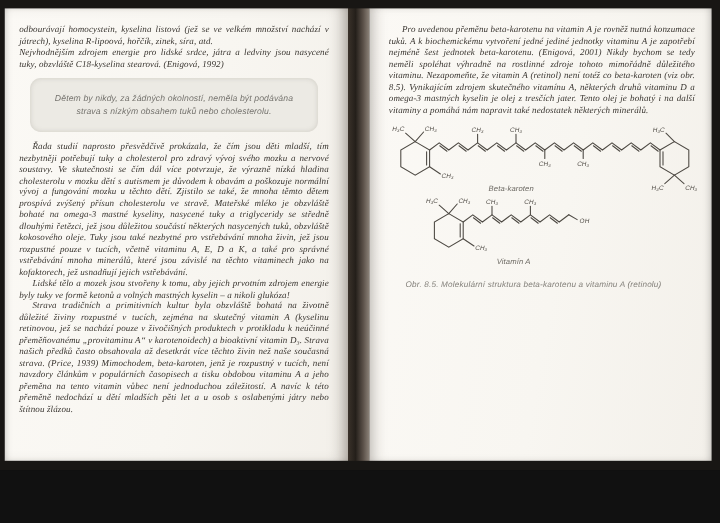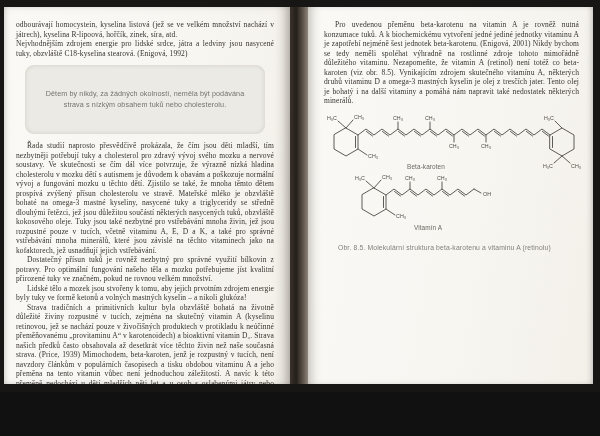--- a/index.html
+++ b/index.html
@@ -1,19 +1,20 @@
 <!DOCTYPE html>
 <html><head>
 <meta charset="utf-8">
 <style>
   html,body{margin:0;padding:0;background:#111;}
   .scan{
     position:relative;width:600px;height:392px;overflow:hidden;
     background:#181614;
     font-family:"Liberation Serif", serif;
+    font-style:italic;
   }
   .page{
     position:absolute;top:7px;bottom:8px;
     background:linear-gradient(100deg,#fbf9f5 0%,#f8f6f1 55%,#f3f0ea 100%);
     color:#37332e;overflow:hidden;
   }
   .page.left{
     left:4px;width:286px;
     box-shadow:inset -10px 0 14px -9px rgba(45,35,25,.55), inset 3px 0 6px -3px rgba(0,0,0,.25);
   }
@@ -29,21 +30,21 @@
     padding:13px 16px 0 12px;
     font-size:7.5px;line-height:9.5px;text-align:justify;
     letter-spacing:.1px;
   }
   .page.right .text{padding:13px 14px 0 16px;}
   .para{margin:0;}
   .para.indent{text-indent:11px;}
   .callout{
     margin:7px 9px;border-radius:9px;background:#eceae4;
     box-shadow:inset 0 0 4px rgba(120,115,105,.25);
-    padding:24px 20px;text-align:center;
+    padding:12px 20px;text-align:center;
     font-family:"Liberation Sans", sans-serif;
     font-size:7.2px;line-height:10.5px;color:#75736e;
   }
   .figure{margin:8px 0 0 0;padding:0;}
   svg.mol{display:block;}
   svg.mol line, svg.mol path, svg.mol polyline{
     stroke:#4d4943;stroke-width:.9;fill:none;stroke-linecap:round;
   }
   svg.mol text{
     font-family:"Liberation Sans", sans-serif;font-size:5.3px;fill:#4d4943;stroke:none;
@@ -63,21 +64,20 @@
 <div class="scan">
 
   <div class="page left">
     <div class="text">
       <p class="para">odbourávají homocystein, kyselina listová (jež se ve velkém množství nachází v játrech), kyselina R-lipoová, hořčík, zinek, síra, atd.</p>
       <p class="para">Nejvhodnějším zdrojem energie pro lidské srdce, játra a ledviny jsou nasycené tuky, obzvláště C18-kyselina stearová. (Enigová, 1992)</p>
       <div class="callout">
         <span>Dětem by nikdy, za žádných okolností, neměla být podávána strava s nízkým obsahem tuků nebo cholesterolu.</span>
       </div>
       <p class="para indent">Řada studií naprosto přesvědčivě prokázala, že čím jsou děti mladší, tím nezbytněji potřebují tuky a cholesterol pro zdravý vývoj svého mozku a nervové soustavy. Ve skutečnosti se čím dál více potvrzuje, že výrazně nízká hladina cholesterolu v mozku dětí s autismem je důvodem k obavám a poškozuje normální vývoj a fungování mozku u těchto dětí. Zjistilo se také, že mnoha těmto dětem prospívá zvýšený přísun cholesterolu ve stravě. Mateřské mléko je obzvláště bohaté na omega-3 mastné kyseliny, nasycené tuky a triglyceridy se středně dlouhými řetězci, jež jsou důležitou součástí některých nasycených tuků, obzvláště kokosového oleje. Tuky jsou také nezbytné pro vstřebávání mnoha živin, jež jsou rozpustné pouze v tucích, včetně vitaminu A, E, D a K, a také pro správné vstřebávání mnoha minerálů, které jsou závislé na těchto vitaminech jako na kofaktorech, jež usnadňují jejich vstřebávání.</p>
-      <p class="para indent">Dostatečný přísun tuků je rovněž nezbytný pro správné využití bílkovin z potravy. Pro optimální fungování našeho těla a mozku potřebujeme jíst kvalitní přirozené tuky ve značném, pokud ne rovnou velkém množství.</p>
       <p class="para indent">Lidské tělo a mozek jsou stvořeny k tomu, aby jejich prvotním zdrojem energie byly tuky ve formě ketonů a volných mastných kyselin – a nikoli glukóza!</p>
       <p class="para indent">Strava tradičních a primitivních kultur byla obzvláště bohatá na životně důležité živiny rozpustné v tucích, zejména na skutečný vitamin A (kyselinu retinovou, jež se nachází pouze v živočišných produktech v protikladu k neúčinné přeměňovanému „provitaminu A“ v karotenoidech) a bioaktivní vitamin D₃. Strava našich předků často obsahovala až desetkrát více těchto živin než naše současná strava. (Price, 1939) Mimochodem, beta-karoten, jenž je rozpustný v tucích, není navzdory článkům v populárních časopisech a tisku obdobou vitaminu A a jeho přeměna na tento vitamin vůbec není jednoduchou záležitostí. A navíc k této přeměně nedochází u dětí mladších pěti let a u osob s oslabenými játry nebo štítnou žlázou.</p>
     </div>
   </div>
 
   <div class="gutter"></div>
 
   <div class="page right">
     <div class="text">
       <p class="para indent">Pro uvedenou přeměnu beta-karotenu na vitamin A je rovněž nutná konzumace tuků. A k biochemickému vytvoření jedné jediné jednotky vitaminu A je zapotřebí nejméně šest jednotek beta-karotenu. (Enigová, 2001) Nikdy bychom se tedy neměli spoléhat výhradně na rostlinné zdroje tohoto mimořádně důležitého vitaminu. Nezapomeňte, že vitamin A (retinol) není totéž co beta-karoten (viz obr. 8.5). Vynikajícím zdrojem skutečného vitamínu A, některých druhů vitaminu D a omega-3 mastných kyselin je olej z tresčích jater. Tento olej je bohatý i na další vitaminy a pomáhá nám napravit také nedostatek některých minerálů.</p>

